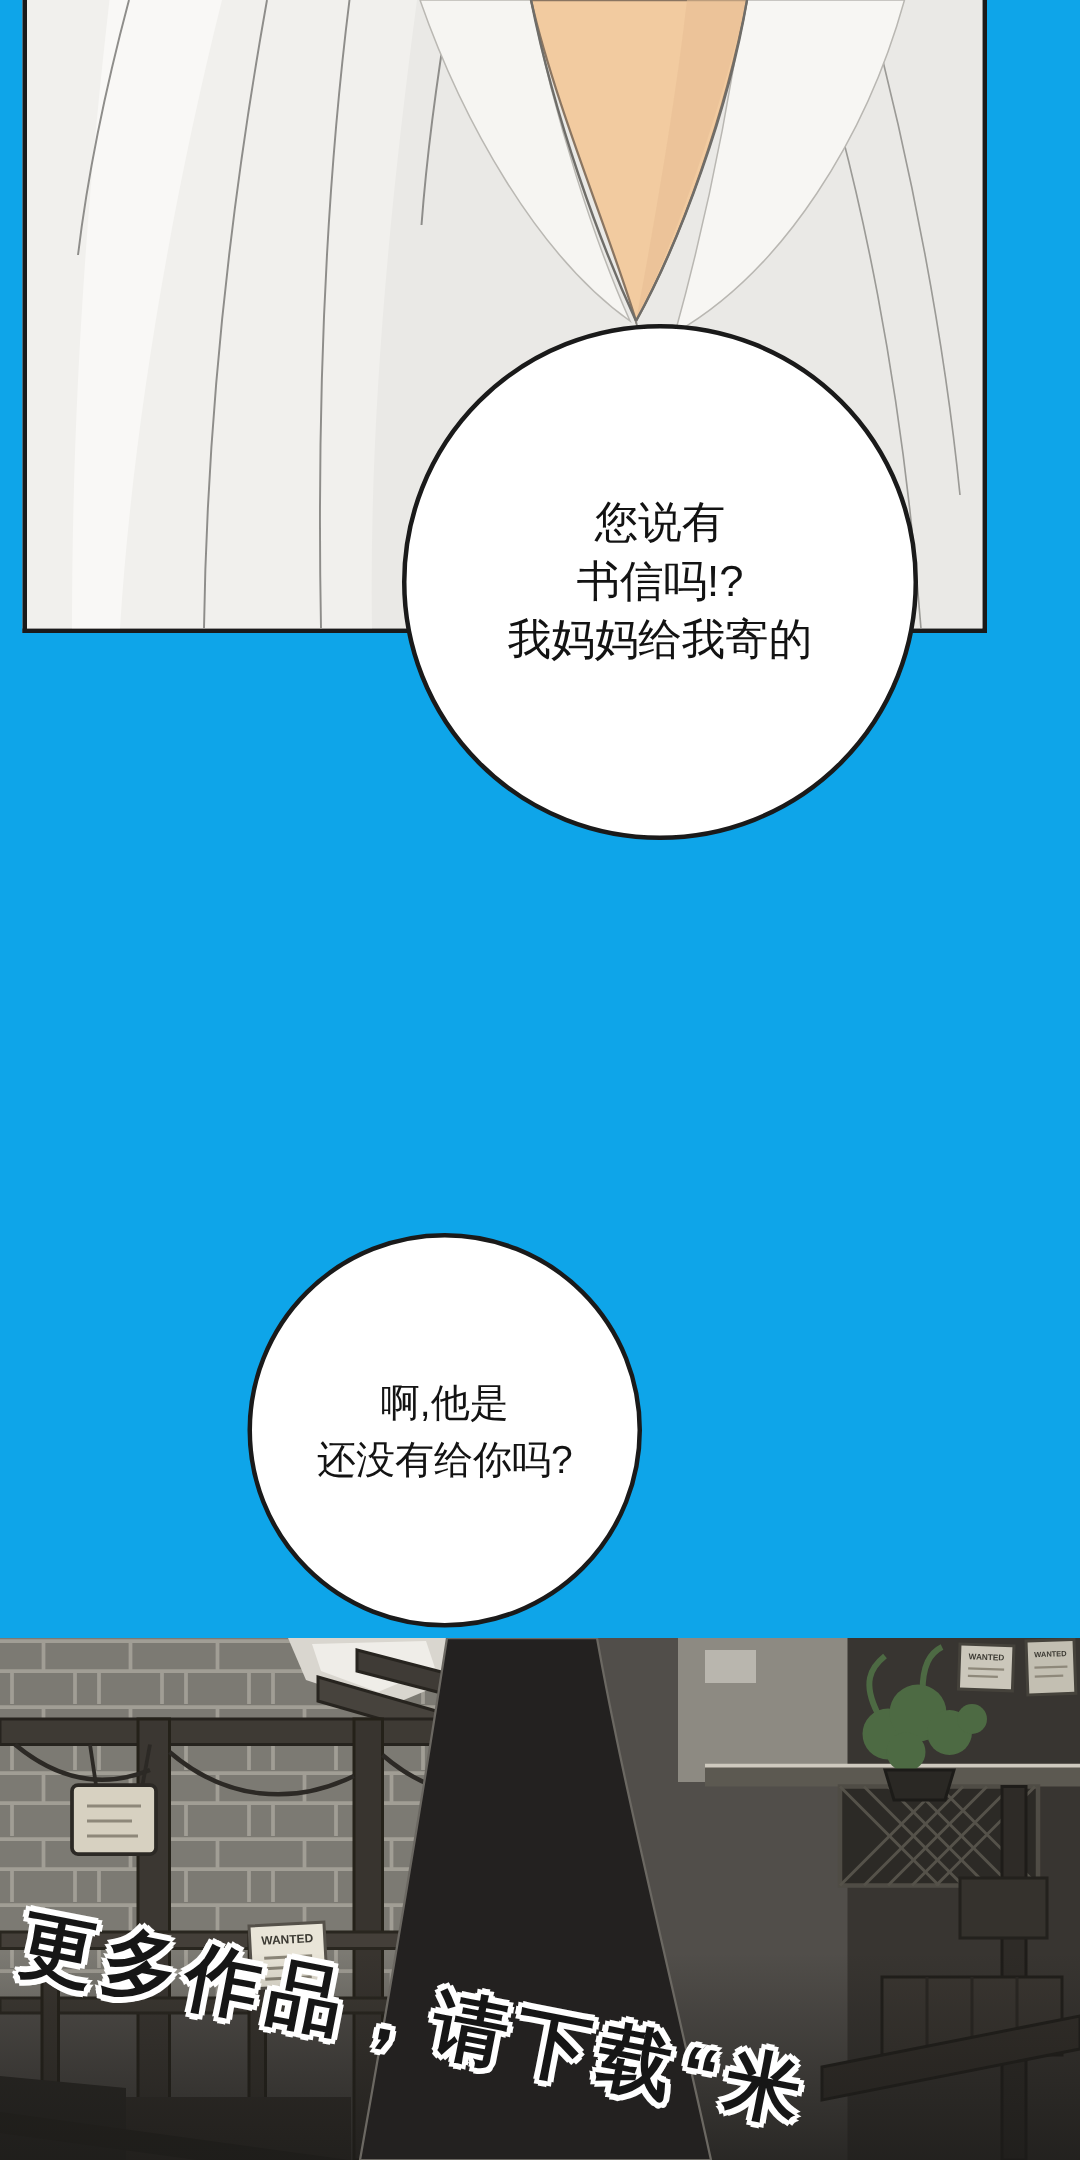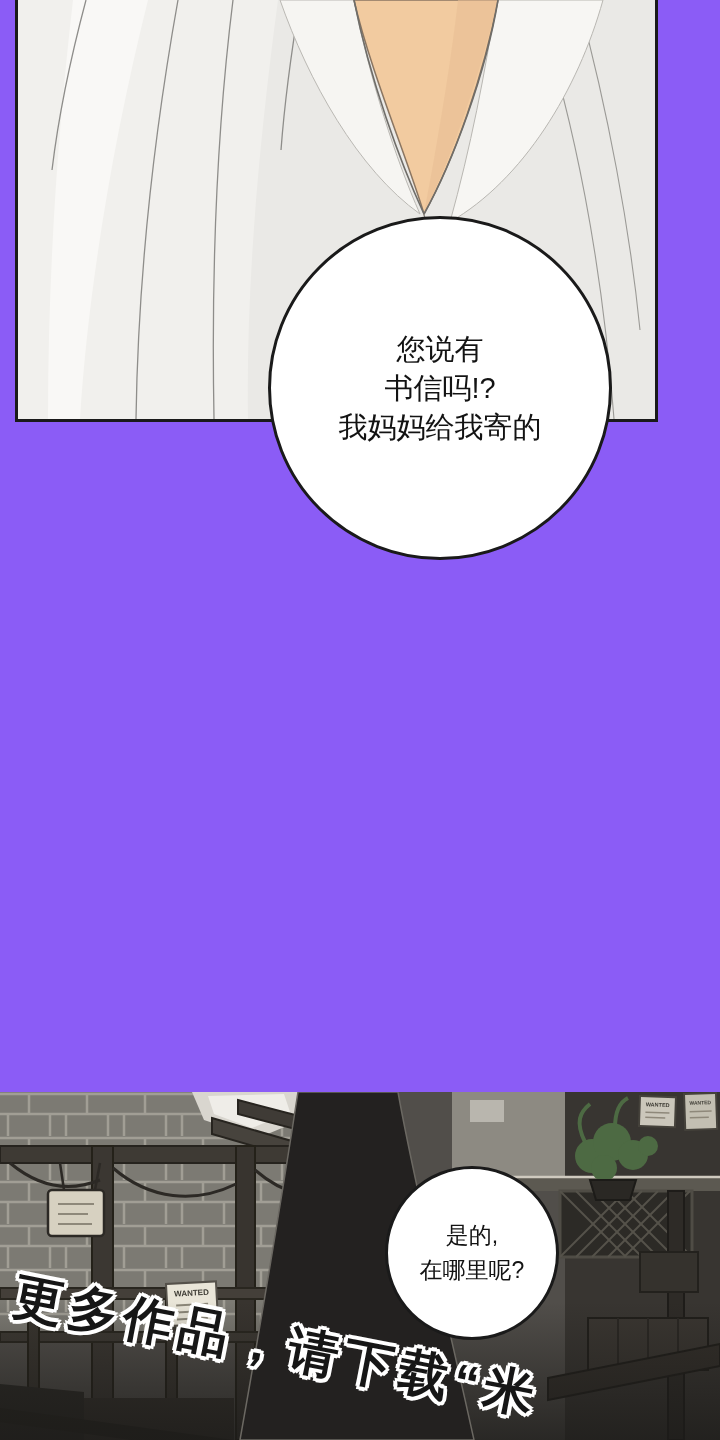--- a/index.html
+++ b/index.html
@@ -1,17 +1,17 @@
 <!DOCTYPE html>
 <html><head>
 <meta charset="utf-8">
 <style>
   *{margin:0;padding:0;box-sizing:border-box}
   html,body{width:720px;height:1440px;background:#fff;font-family:"Liberation Sans",sans-serif}
-  .page{position:relative;width:720px;height:1440px;overflow:hidden;background:#8b5cf6}
+  .page{position:relative;width:720px;height:1440px;overflow:hidden;background:#0ea5e9}
 
   .panel-top{position:absolute;left:15px;top:0;width:643px;height:422px;
     border:3px solid #1a1a1a;border-top:none;background:#eae9e6;z-index:1;overflow:hidden}
   .panel-top svg{display:block;width:100%;height:100%}
 
   .panel-bottom{position:absolute;left:0;top:1092px;width:720px;height:348px;z-index:1;background:#514e4a;overflow:hidden}
   .panel-bottom svg{display:block;width:100%;height:100%}
 
   .bubble{position:absolute;background:#fff;border:3px solid #1a1a1a;border-radius:50%;
     display:flex;flex-direction:column;align-items:center;justify-content:center;
@@ -54,20 +54,24 @@
       <path d="M406,214 C420,280 430,350 434,419" stroke="#86847f" stroke-width="1.2" fill="none"></path>
     </svg>
   </div>
 
   <div class="bubble bubble-1">
     <div>您说有</div>
     <div>书信吗!?</div>
     <div>我妈妈给我寄的</div>
   </div>
 
+  <div class="bubble bubble-2">
+    <div>啊,他是</div>
+    <div>还没有给你吗?</div>
+  </div>
 
   <div class="panel-bottom">
     <svg viewBox="0 0 720 348" preserveAspectRatio="none">
       <defs>
         <pattern id="brick" width="58" height="44" patternUnits="userSpaceOnUse">
           <rect width="58" height="44" fill="#7c7a73"></rect>
           <g stroke="#a19e95" stroke-width="2.5" fill="none">
             <line x1="0" y1="2" x2="58" y2="2"></line>
             <line x1="0" y1="22" x2="58" y2="22"></line>
             <line x1="29" y1="2" x2="29" y2="22"></line>
@@ -181,20 +185,16 @@
         <rect x="84" y="306" width="150" height="42" fill="#34302b"></rect>
         <polygon points="0,316 262,352 262,366 0,330" fill="#26241f"></polygon>
       </g>
 
       <rect x="0" y="210" width="720" height="138" fill="url(#dark-fade)"></rect>
 
       <path d="M298,0 L398,0 C415,96 446,220 474,348 L240,348 C262,224 282,104 298,0 Z" stroke="#6b6862" stroke-width="1.5" fill="#232120"></path>
     </svg>
   </div>
 
-  <div class="bubble bubble-3">
-    <div>是的,</div>
-    <div>在哪里呢?</div>
-  </div>
 
   <div class="watermark">更多作品，请下载“米</div>
 
 </div>
 
 </body></html>

